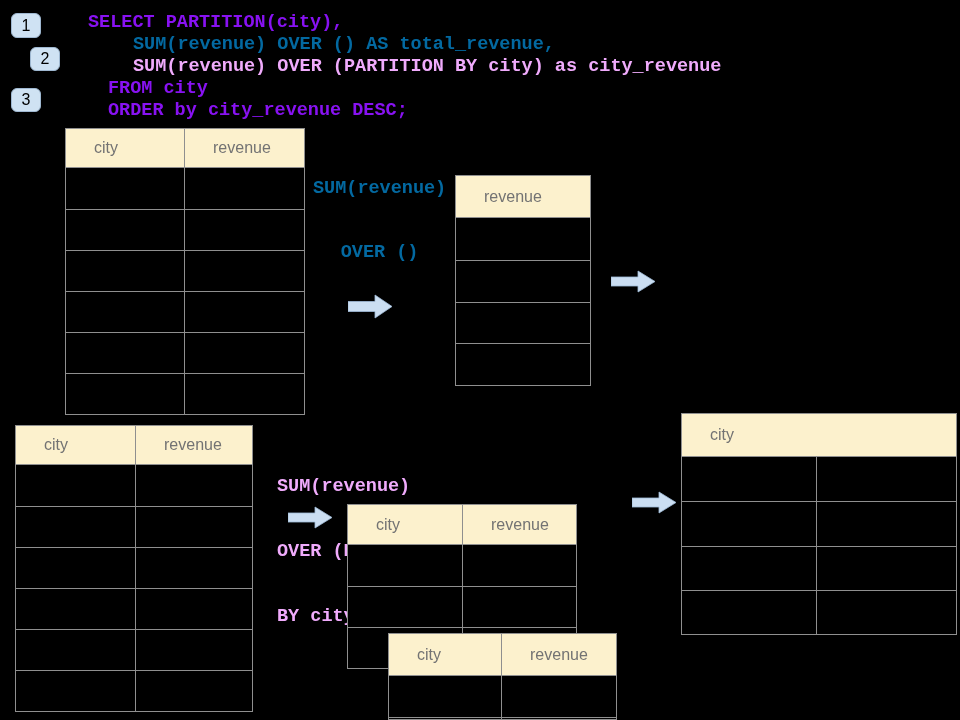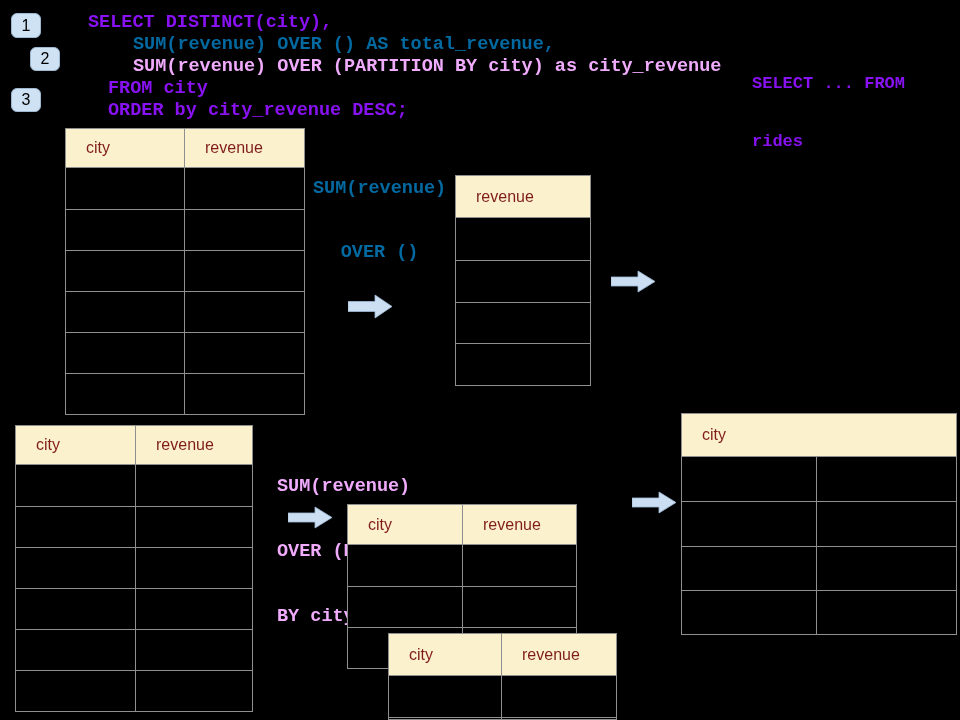--- a/index.html
+++ b/index.html
@@ -20,53 +20,49 @@
   .sidenote{position:absolute;font:bold 17px "Liberation Mono",monospace;white-space:pre;}
   .sidenote .cl{line-height:20px;}
   [data-clr="purple"]{color:#8812F2;}
   [data-clr="red"]{color:#0369a1;text-align:center;}
   [data-clr="green"]{color:#f0abfc;}
 
   
   .tbl{position:absolute;display:flex;flex-direction:column;background:#000;
        border:1px solid #8F8F8F;box-sizing:border-box;overflow:hidden;}
   .thead{display:flex;flex:none;background:#FCF1CD;border-bottom:1px solid #8F8F8F;box-sizing:border-box;}
-  .th{display:flex;align-items:center;padding-left:20px;box-sizing:border-box;flex:1;
-      font:16px "Liberation Sans",sans-serif;color:#7f1d1d;}
+  .th{display:flex;align-items:center;padding-left:28px;box-sizing:border-box;flex:1;
+      font:16px "Liberation Sans",sans-serif;color:#737373;}
   .th:not(:last-child){flex:none;width:var(--c1);border-right:1px solid #8F8F8F;}
   .tbody{display:flex;flex-direction:column;flex:1;overflow:hidden;}
   .trow{display:flex;flex:none;height:var(--rh);box-sizing:border-box;}
   .trow + .trow{border-top:1px solid #8F8F8F;}
   .tcell{flex:1;box-sizing:border-box;}
   .tcell:not(:last-child){flex:none;width:var(--c1);border-right:1px solid #8F8F8F;}
 
   
   .arrow{position:absolute;}
 </style>
 </head>
 <body>
 
 <div id="stage">
 
   <div class="badge" style="left:11px;top:13px;width:30px;height:25px">1</div>
   <div class="badge" style="left:30px;top:47px;width:30px;height:24px">2</div>
   <div class="badge" style="left:11px;top:88px;width:30px;height:24px">3</div>
 
   <div>
-    <div class="codeline" style="left:88px;top:12px" data-clr="purple">SELECT DISTINCT(city),</div>
+    <div class="codeline" style="left:88px;top:12px" data-clr="purple">SELECT PARTITION(city),</div>
     <div class="codeline" style="left:133px;top:34px" data-clr="red">SUM(revenue) OVER () AS total_revenue,</div>
     <div class="codeline" style="left:133px;top:56px" data-clr="green">SUM(revenue) OVER (PARTITION BY city) as city_revenue</div>
     <div class="codeline" style="left:108px;top:78px" data-clr="purple">FROM city</div>
     <div class="codeline" style="left:108px;top:100px" data-clr="purple">ORDER by city_revenue DESC;</div>
   </div>
 
-  <div class="sidenote" style="left:752px;top:36px" data-clr="purple">
-    <div class="cl">SELECT ... FROM</div>
-    <div class="cl">rides</div>
-  </div>
 
   <div class="codeblock" style="left:313px;top:136px" data-clr="red">
     <div class="cl">SUM(revenue)</div>
     <div class="cl">OVER ()</div>
   </div>
 
   <div class="codeblock tight" style="left:277px;top:433px" data-clr="green">
     <div class="cl">SUM(revenue)</div>
     <div class="cl">OVER (PARTITION</div>
     <div class="cl">BY city)</div>

